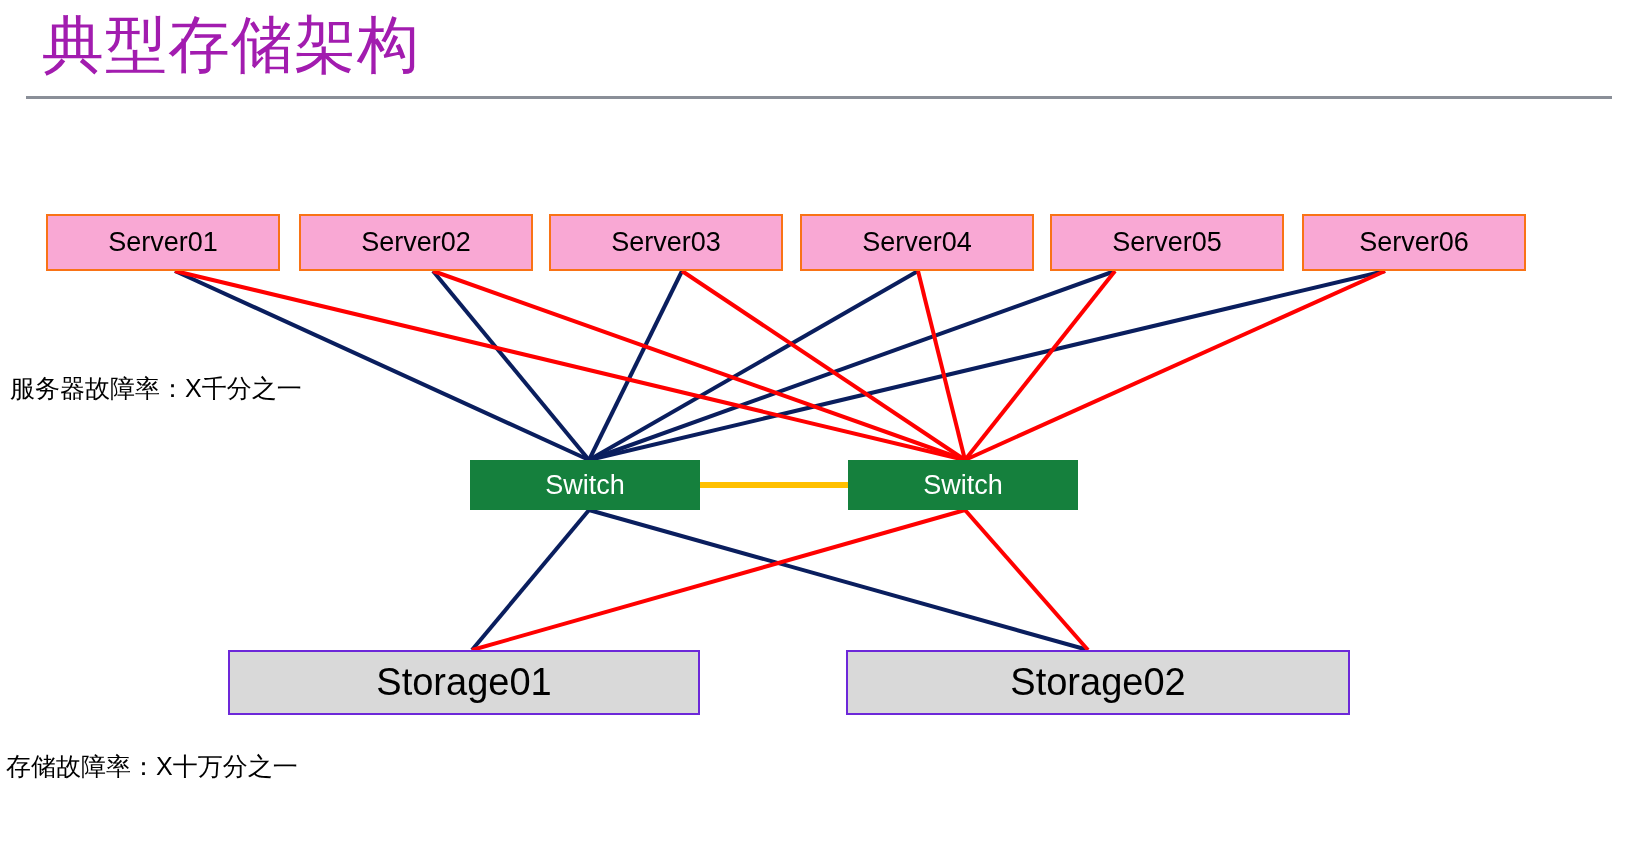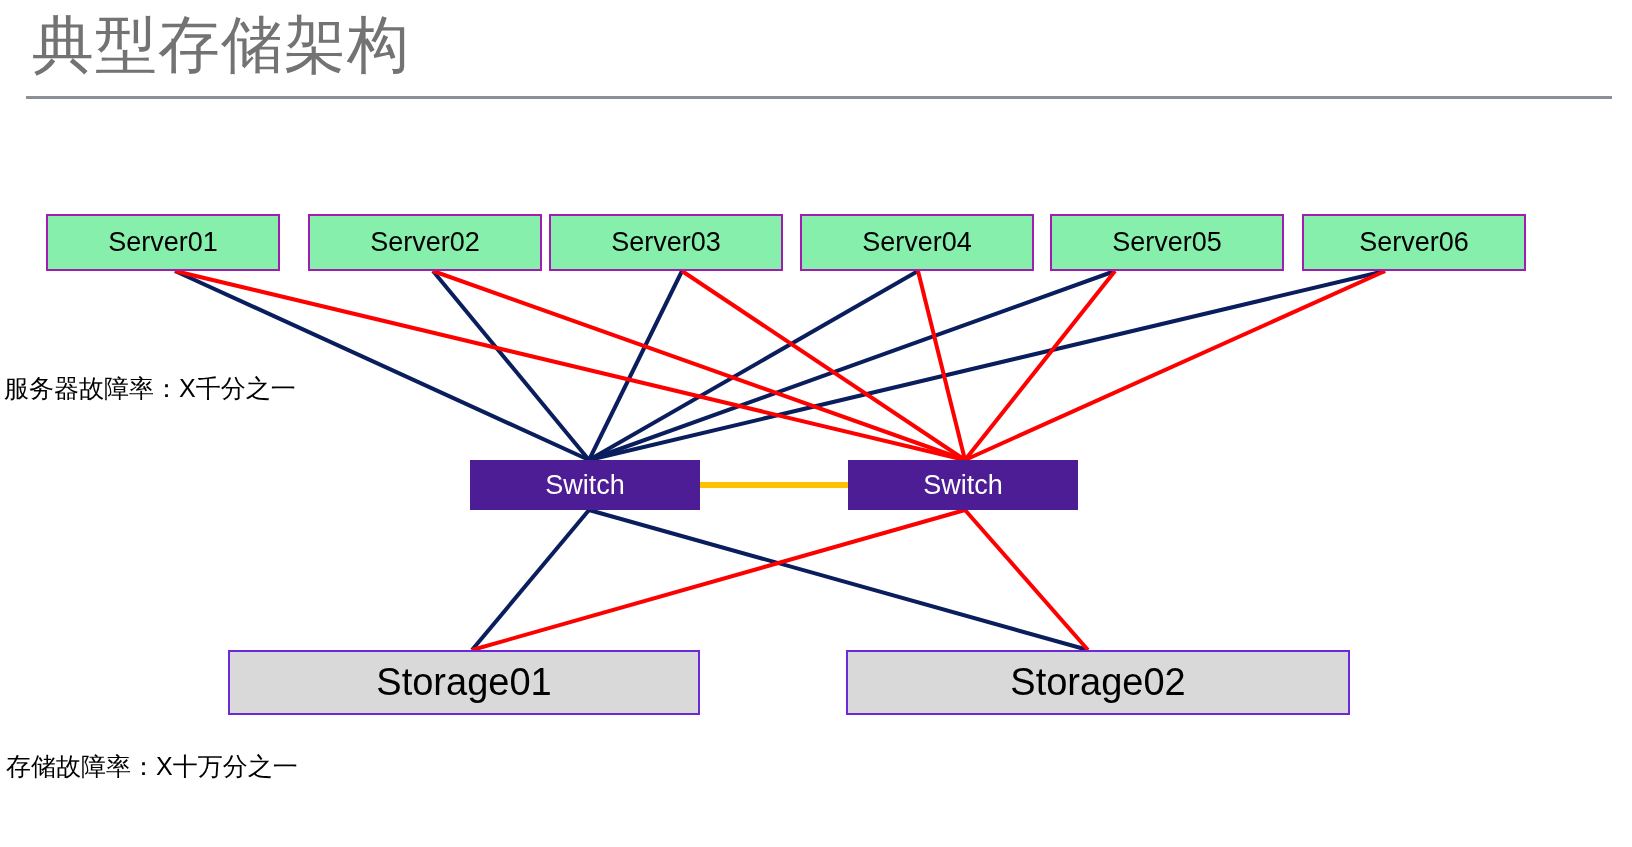--- a/index.html
+++ b/index.html
@@ -14,25 +14,25 @@
     position: relative;
     width: 1632px;
     height: 847px;
     background: #ffffff;
     overflow: hidden;
   }
 
   
   #title {
     position: absolute;
-    left: 32px;
+    left: 42px;
     top: 2px;
     font-size: 62px;
     line-height: 86px;
-    color: #737373;
+    color: #a21caf;
     font-weight: 400;
     letter-spacing: 1px;
     white-space: nowrap;
   }
   #title-rule {
     position: absolute;
     left: 26px;
     top: 96px;
     width: 1586px;
     height: 3px;
@@ -51,28 +51,28 @@
   
   .node {
     position: absolute;
     box-sizing: border-box;
     display: flex;
     align-items: center;
     justify-content: center;
     white-space: nowrap;
   }
   .server {
-    background: #86efac;
-    border: 2px solid #a21caf;
+    background: #f9a8d4;
+    border: 2px solid #f97316;
     color: #000000;
     font-size: 27px;
     height: 57px;
   }
   .switch {
-    background: #4c1d95;
+    background: #15803d;
     border: none;
     color: #ffffff;
     font-size: 27px;
     height: 50px;
     align-items: center;
   }
   .storage {
     background: #D9D9D9;
     border: 2px solid #6d28d9;
     color: #000000;
@@ -132,21 +132,21 @@
         <line x1="965" y1="510" x2="472" y2="650" stroke="#FF0000" stroke-width="4" stroke-linecap="butt"></line>
         <line x1="965" y1="510" x2="1088" y2="650" stroke="#FF0000" stroke-width="4" stroke-linecap="butt"></line>
       </g>
   </svg>
 
   <div id="nodes-layer">
 
     <div class="node server" style="left: 46px; top: 214px; width: 234px; height: 57px;">
         <span>Server01</span>
       </div>
-    <div class="node server" style="left: 308px; top: 214px; width: 234px; height: 57px;">
+    <div class="node server" style="left: 299px; top: 214px; width: 234px; height: 57px;">
         <span>Server02</span>
       </div>
     <div class="node server" style="left: 549px; top: 214px; width: 234px; height: 57px;">
         <span>Server03</span>
       </div>
     <div class="node server" style="left: 800px; top: 214px; width: 234px; height: 57px;">
         <span>Server04</span>
       </div>
     <div class="node server" style="left: 1050px; top: 214px; width: 234px; height: 57px;">
         <span>Server05</span>
@@ -163,17 +163,17 @@
       </div>
 
     <div class="node storage" style="left: 228px; top: 650px; width: 472px; height: 65px;">
         <span>Storage01</span>
       </div>
     <div class="node storage" style="left: 846px; top: 650px; width: 504px; height: 65px;">
         <span>Storage02</span>
       </div>
   </div>
 
-  <div class="note" style="left:4px; top:372px;">服务器故障率：X千分之一</div>
+  <div class="note" style="left:10px; top:372px;">服务器故障率：X千分之一</div>
   <div class="note" style="left:6px; top:750px;">存储故障率：X十万分之一</div>
 
 
 </div>
 
 </body></html>

